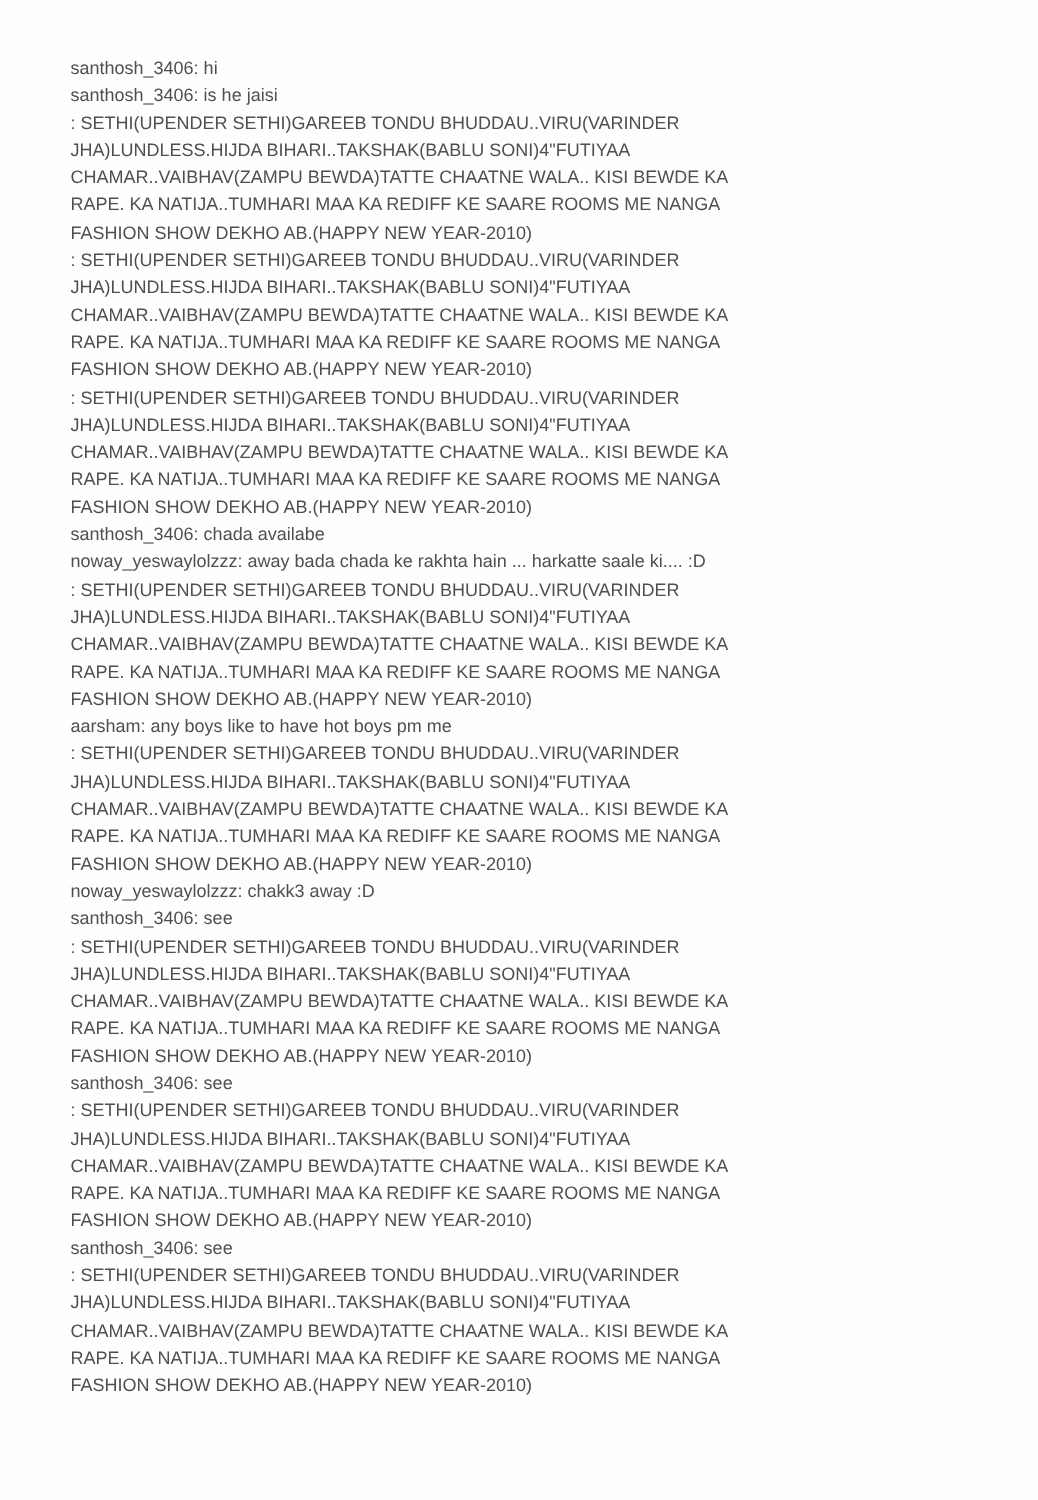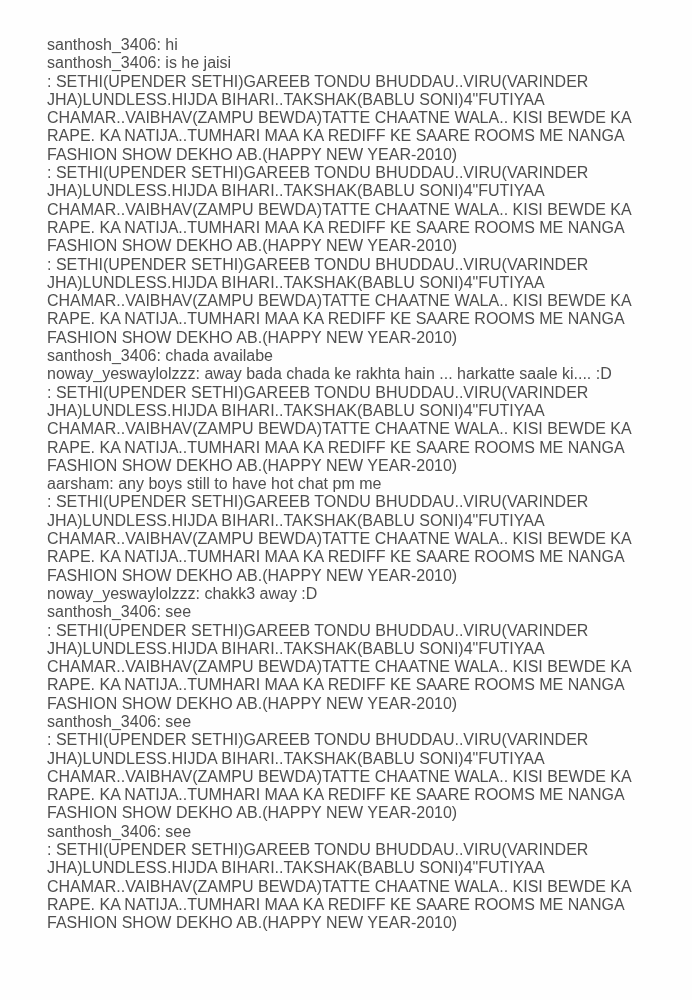--- a/index.html
+++ b/index.html
@@ -11,21 +11,21 @@
     height: 1000px;
     background: #fefefe;
     overflow: hidden;
     font-family: "Liberation Sans", "DejaVu Sans", sans-serif;
   }
   .chat-log {
     position: absolute;
     left: 47px;
     top: 36px;
     width: 640px;
-    font-size: 16px;
+    font-size: 12px;
     line-height: 18.3px;
     color: #4f4f4f;
     letter-spacing: 0px;
   }
   .chat-line {
     white-space: pre;
   }
   .chat-username {
     color: inherit;
   }
@@ -57,21 +57,21 @@
     <div class="chat-line"><span class="spam-line">CHAMAR..VAIBHAV(ZAMPU BEWDA)TATTE CHAATNE WALA.. KISI BEWDE KA</span></div>
     <div class="chat-line"><span class="spam-line">RAPE. KA NATIJA..TUMHARI MAA KA REDIFF KE SAARE ROOMS ME NANGA</span></div>
     <div class="chat-line"><span class="spam-line">FASHION SHOW DEKHO AB.(HAPPY NEW YEAR-2010)</span></div>
     <div class="chat-line"><span class="chat-username">santhosh_3406</span><span class="chat-message-text">: chada availabe</span></div>
     <div class="chat-line"><span class="chat-username">noway_yeswaylolzzz</span><span class="chat-message-text">: away bada chada ke rakhta hain ... harkatte saale ki.... :D</span></div>
     <div class="chat-line"><span class="spam-line">: SETHI(UPENDER SETHI)GAREEB TONDU BHUDDAU..VIRU(VARINDER</span></div>
     <div class="chat-line"><span class="spam-line">JHA)LUNDLESS.HIJDA BIHARI..TAKSHAK(BABLU SONI)4"FUTIYAA</span></div>
     <div class="chat-line"><span class="spam-line">CHAMAR..VAIBHAV(ZAMPU BEWDA)TATTE CHAATNE WALA.. KISI BEWDE KA</span></div>
     <div class="chat-line"><span class="spam-line">RAPE. KA NATIJA..TUMHARI MAA KA REDIFF KE SAARE ROOMS ME NANGA</span></div>
     <div class="chat-line"><span class="spam-line">FASHION SHOW DEKHO AB.(HAPPY NEW YEAR-2010)</span></div>
-    <div class="chat-line"><span class="chat-username">aarsham</span><span class="chat-message-text">: any boys still to have hot chat pm me</span></div>
+    <div class="chat-line"><span class="chat-username">aarsham</span><span class="chat-message-text">: any boys like to have hot boys pm me</span></div>
     <div class="chat-line"><span class="spam-line">: SETHI(UPENDER SETHI)GAREEB TONDU BHUDDAU..VIRU(VARINDER</span></div>
     <div class="chat-line"><span class="spam-line">JHA)LUNDLESS.HIJDA BIHARI..TAKSHAK(BABLU SONI)4"FUTIYAA</span></div>
     <div class="chat-line"><span class="spam-line">CHAMAR..VAIBHAV(ZAMPU BEWDA)TATTE CHAATNE WALA.. KISI BEWDE KA</span></div>
     <div class="chat-line"><span class="spam-line">RAPE. KA NATIJA..TUMHARI MAA KA REDIFF KE SAARE ROOMS ME NANGA</span></div>
     <div class="chat-line"><span class="spam-line">FASHION SHOW DEKHO AB.(HAPPY NEW YEAR-2010)</span></div>
     <div class="chat-line"><span class="chat-username">noway_yeswaylolzzz</span><span class="chat-message-text">: chakk3 away :D</span></div>
     <div class="chat-line"><span class="chat-username">santhosh_3406</span><span class="chat-message-text">: see</span></div>
     <div class="chat-line"><span class="spam-line">: SETHI(UPENDER SETHI)GAREEB TONDU BHUDDAU..VIRU(VARINDER</span></div>
     <div class="chat-line"><span class="spam-line">JHA)LUNDLESS.HIJDA BIHARI..TAKSHAK(BABLU SONI)4"FUTIYAA</span></div>
     <div class="chat-line"><span class="spam-line">CHAMAR..VAIBHAV(ZAMPU BEWDA)TATTE CHAATNE WALA.. KISI BEWDE KA</span></div>

